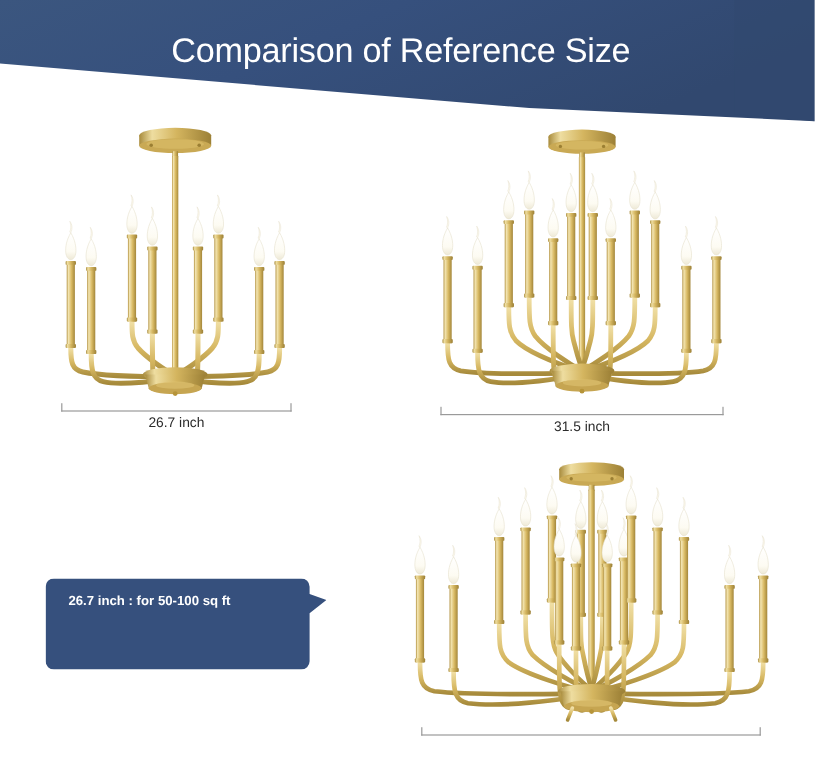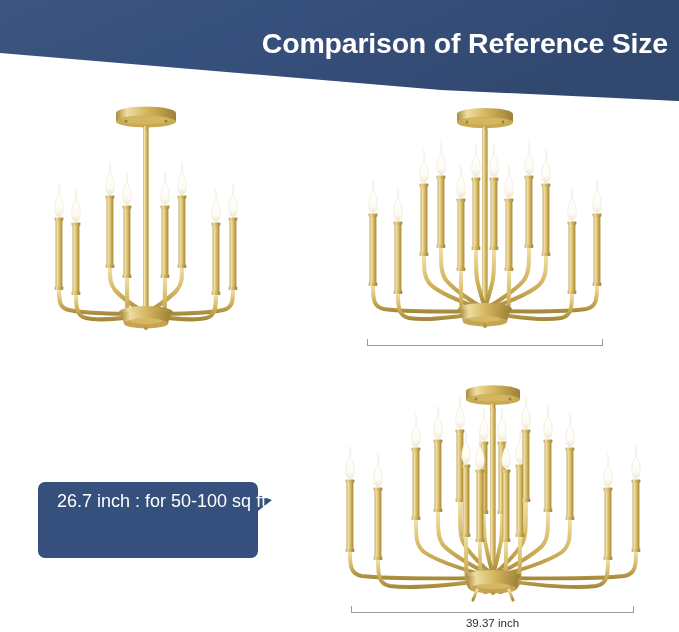--- a/index.html
+++ b/index.html
@@ -26,23 +26,23 @@
     top: 0;
     width: 679px;
     height: 105px;
     pointer-events: none;
   }
   #header-title {
     position: absolute;
     left: 0;
     top: 27px;
     width: 668px;
-    text-align: right;
+    text-align: center;
     font-size: 28.5px;
-    font-weight: bold;
+    font-weight: normal;
     letter-spacing: -0.2px;
     color: #ffffff;
     white-space: nowrap;
   }
 
   
   .fixture {
     position: absolute;
   }
   .fixture svg {
@@ -100,22 +100,22 @@
     height: 76px;
   }
   #callout-lines {
     position: absolute;
     left: 19px;
     top: 10px;
     width: 210px;
   }
   .callout-line {
     color: #ffffff;
-    font-size: 18px;
-    font-weight: normal;
+    font-size: 11px;
+    font-weight: bold;
     line-height: 19.4px;
     white-space: nowrap;
   }
 </style>
 </head>
 <body>
 
 <div id="stage">
 
   <div id="header-banner">
@@ -217,20 +217,27 @@
         <use href="#candleUnit" x="70" y="166"></use>
         <use href="#candleUnit" x="87" y="176"></use>
         <use href="#candleUnit" x="125" y="176"></use>
         <use href="#candleUnit" x="142" y="166"></use>
         <use href="#candleUnit" x="176" y="193"></use>
         <use href="#candleUnit" x="193" y="188"></use>
       </g>
     </svg>
   </div>
 
+  <div class="dim" style="left:51px; top:336px; width:192px;">
+    <div class="dim-rule">
+      <span class="dim-cap left"></span>
+      <span class="dim-cap right"></span>
+    </div>
+    <div class="dim-label">26.7 inch</div>
+  </div>
 
   <div class="fixture" style="left:352px; top:104px;">
     <svg width="266" height="232" viewBox="0 0 266 232">
       <g>
         <ellipse cx="133" cy="10" rx="28" ry="6" fill="url(#capG)"></ellipse>
         <path d="M105,10 L105,18 C105,22 161,22 161,18 L161,10 Z" fill="url(#capG)"></path>
         <ellipse cx="133" cy="18.5" rx="28" ry="5.6" fill="#c9a954"></ellipse>
         <ellipse cx="133" cy="17" rx="22" ry="3.6" fill="#dcc06b" opacity="0.6"></ellipse>
         <circle cx="115" cy="18" r="1.4" fill="#9b7f33"></circle>
         <circle cx="151" cy="18" r="1.4" fill="#9b7f33"></circle>
@@ -279,20 +286,21 @@
         <use href="#candleUnit" x="245" y="182"></use>
       </g>
     </svg>
   </div>
 
   <div class="dim" style="left:367px; top:339px; width:236px;">
     <div class="dim-rule">
       <span class="dim-cap left"></span>
       <span class="dim-cap right"></span>
     </div>
+    <div class="dim-label">31.5 inch</div>
   </div>
 
   <div class="fixture" style="left:334px; top:382px;">
     <svg width="318" height="224" viewBox="0 0 318 224">
       <g>
         <ellipse cx="159" cy="9" rx="27" ry="5.8" fill="url(#capG)"></ellipse>
         <path d="M132,9 L132,17 C132,21 186,21 186,17 L186,9 Z" fill="url(#capG)"></path>
         <ellipse cx="159" cy="17.5" rx="27" ry="5.4" fill="#c9a954"></ellipse>
         <ellipse cx="159" cy="16" rx="21" ry="3.4" fill="#dcc06b" opacity="0.6"></ellipse>
         <circle cx="142" cy="17" r="1.4" fill="#9b7f33"></circle>
@@ -352,21 +360,20 @@
         <use href="#candleUnit" x="302" y="170"></use>
       </g>
     </svg>
   </div>
 
   <div class="dim" style="left:351px; top:606px; width:283px;">
     <div class="dim-rule">
       <span class="dim-cap left"></span>
       <span class="dim-cap right"></span>
     </div>
-    <div class="dim-label">39.37 inch</div>
   </div>
 
   <div id="callout">
     <svg id="callout-bg" width="234" height="76" viewBox="0 0 234 76">
       <path d="M7,0 H213 A7,7 0 0 1 220,7 V13 L234,18 L220,29 V69 A7,7 0 0 1 213,76 H7 A7,7 0 0 1 0,69 V7 A7,7 0 0 1 7,0 Z" fill="#36507d"></path>
     </svg>
     <div id="callout-lines">
       <div class="callout-line">26.7 inch : for 50-100 sq ft</div>
     </div>
   </div>

